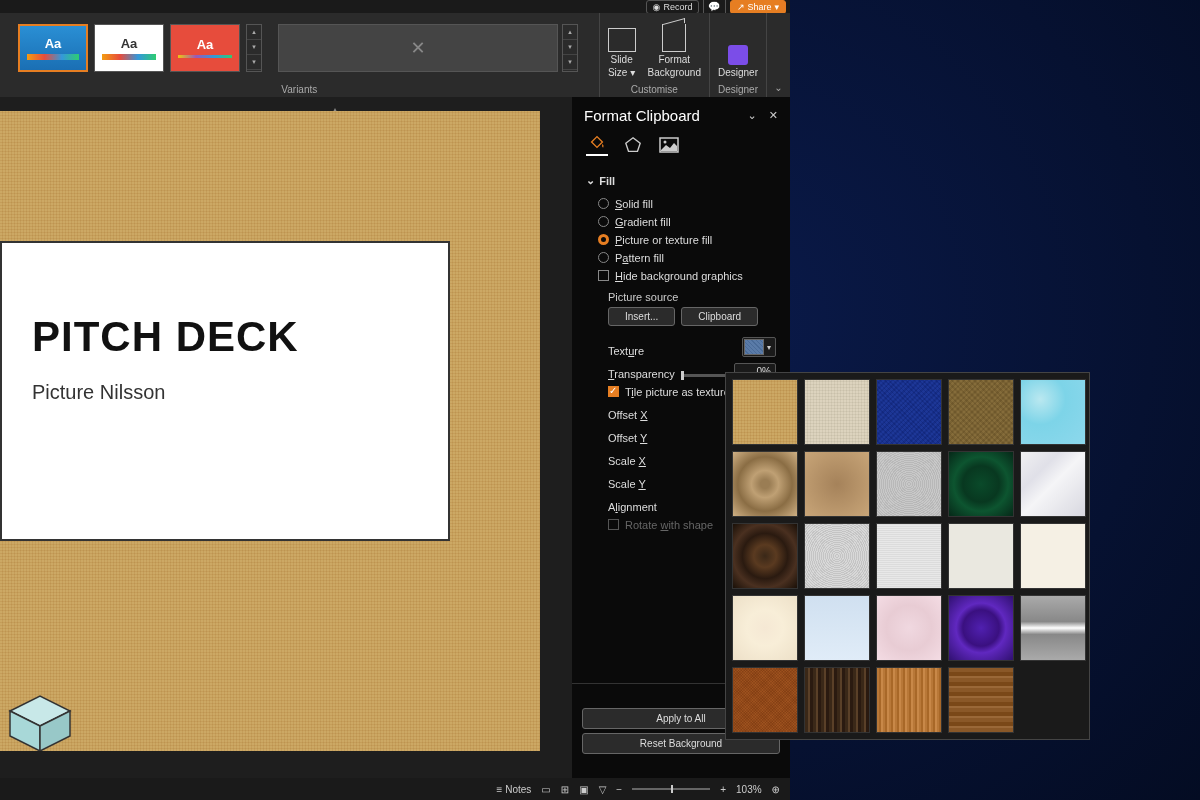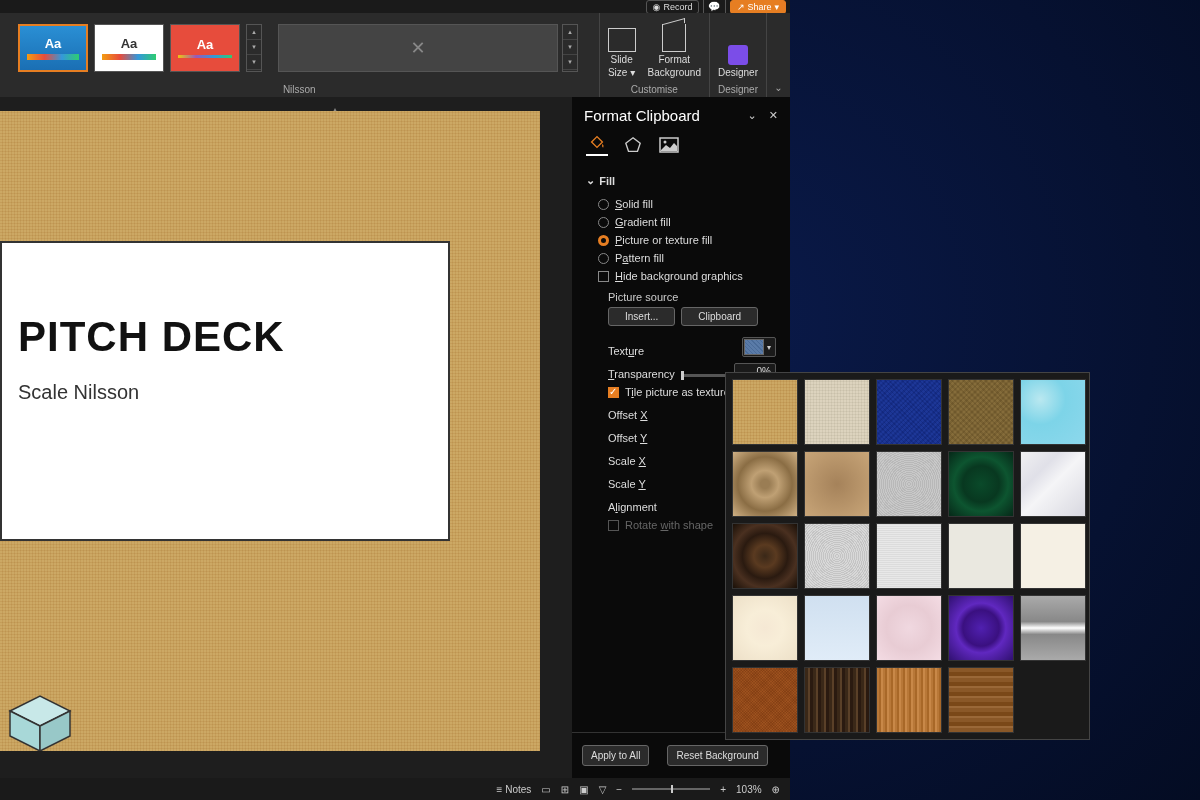--- a/index.html
+++ b/index.html
@@ -29,56 +29,56 @@
 .cust-item{display:flex;flex-direction:column;align-items:center;gap:2px;color:#ddd;font-size:10px;cursor:pointer;}
 .cust-icon{width:28px;height:24px;border:1.5px solid #ccc;position:relative;}
 .fmt-icon{width:24px;height:28px;border:1.5px solid #ccc;border-top:none;position:relative;}
 .fmt-icon::before{content:'';position:absolute;top:0;left:0;right:0;height:4px;border-top:1.5px solid #ccc;border-right:1.5px solid #ccc;transform:skewY(-15deg);transform-origin:left;}
 .designer-group{display:flex;flex-direction:column;padding:0 8px;border-left:1px solid #444;}
 .des-icon{width:20px;height:20px;background:#7b4de8;border-radius:3px;}
 .ribbon-collapse{width:24px;display:flex;align-items:flex-end;justify-content:center;border-left:1px solid #444;color:#aaa;font-size:10px;padding-bottom:4px;}
 .workspace{flex:1;display:flex;background:#1e1e1e;position:relative;}
 .slide-area{flex:1;position:relative;overflow:hidden;}
 .slide{position:absolute;top:14px;left:0;width:540px;height:640px;background:repeating-linear-gradient(0deg,#e4cfa0 0,#e4cfa0 2px,#dcc28f 2px,#dcc28f 3px),repeating-linear-gradient(90deg,#e4cfa0 0,#e4cfa0 2px,#dcc28f 2px,#dcc28f 3px);background-blend-mode:multiply;}
-.slide-content{position:absolute;top:130px;left:0;width:450px;height:300px;background:#fff;border:2px solid #333;padding:70px 30px 30px 16px;}
+.slide-content{position:absolute;top:130px;left:0;width:450px;height:300px;background:#fff;border:2px solid #333;padding:70px 30px 30px 30px;}
 .slide-title{font-size:42px;font-weight:900;letter-spacing:1px;color:#111;}
 .slide-sub{font-size:20px;color:#333;margin-top:20px;font-weight:300;}
 .cube{position:absolute;bottom:0;left:0;width:80px;height:80px;}
 .cube svg{width:100%;height:100%;}
 .scroll-track{position:absolute;top:8px;right:228px;width:16px;bottom:0;}
 .scroll-up{width:14px;height:12px;color:#888;font-size:8px;text-align:center;}
 .format-pane{width:218px;background:#0a0a0a;display:flex;flex-direction:column;color:#ddd;font-size:11px;position:relative;}
 .pane-header{display:flex;align-items:center;justify-content:space-between;padding:10px 12px;}
 .pane-title{font-size:15px;color:#fff;}
 .pane-ctrls{display:flex;gap:12px;color:#ccc;font-size:11px;}
 .pane-tabs{display:flex;gap:14px;padding:0 14px 8px;}
 .tab-icon{width:22px;height:22px;display:flex;align-items:center;justify-content:center;}
 .tab-icon.active{border-bottom:2px solid #fff;padding-bottom:4px;}
 .bucket{width:18px;height:18px;}
 .pane-body{flex:1;padding:6px 14px;overflow:hidden;}
 .section-head{display:flex;align-items:center;gap:4px;font-weight:bold;font-size:11px;margin:4px 0 8px;}
-.radio-row{display:flex;align-items:center;gap:6px;padding:3px 0 3px 12px;font-size:11px;}
+.radio-row{display:flex;align-items:flex-start;gap:6px;padding:3px 0 3px 12px;font-size:11px;}
 .radio{width:11px;height:11px;border:1px solid #888;border-radius:50%;}
 .radio.checked{border:3px solid #e67e22;width:11px;height:11px;}
 .checkbox{width:11px;height:11px;border:1px solid #888;}
 .checkbox.checked{background:#e67e22;border-color:#e67e22;position:relative;}
 .checkbox.checked::after{content:'✓';position:absolute;top:-2px;left:0;font-size:10px;color:#fff;}
 .checkbox.disabled{border-color:#555;}
 .sub-label{font-size:11px;color:#ccc;padding:6px 0 4px 22px;}
 .btn-row{display:flex;gap:6px;padding-left:22px;margin-bottom:8px;}
 .small-btn{border:1px solid #666;background:#2b2b2b;color:#ddd;font-size:10px;padding:3px 16px;border-radius:3px;}
 .prop-row{display:flex;align-items:flex-end;justify-content:space-between;padding:3px 0 3px 22px;font-size:11px;}
 .val-box{border:1px solid #555;background:#1a1a1a;color:#ddd;font-size:10px;padding:2px 4px;min-width:42px;text-align:right;border-radius:2px;}
 .tex-swatch{width:20px;height:16px;border:1px solid #666;background:repeating-linear-gradient(45deg,#5a7ba8,#5a7ba8 2px,#4a6b98 2px,#4a6b98 3px);display:inline-block;}
 .tex-drop{display:inline-flex;align-items:center;border:1px solid #555;background:#1a1a1a;padding:1px;border-radius:2px;}
 .tex-drop::after{content:'▾';font-size:8px;color:#ccc;padding:0 3px;}
 .slider{width:48px;height:3px;background:#555;position:relative;display:inline-block;vertical-align:middle;}
 .slider::before{content:'';position:absolute;left:0;top:-3px;width:3px;height:9px;background:#ccc;}
 .disabled-text{color:#666;}
-.pane-footer{display:flex;gap:18px;padding:12px 10px;border-top:1px solid #333;}
+.pane-footer{display:flex;gap:4px;padding:24px 10px;border-top:1px solid #333;flex-direction:column;}
 .foot-btn{border:1px solid #666;background:#2b2b2b;color:#ddd;font-size:10px;padding:4px 8px;border-radius:3px;}
 .texture-popup{position:absolute;top:372px;left:725px;width:365px;background:#1a1a1a;border:1px solid #444;padding:6px;display:grid;grid-template-columns:repeat(5,1fr);gap:6px;}
 .tex-cell{width:66px;height:66px;border:1px solid #333;}
 .t1{background:repeating-linear-gradient(0deg,#e4cfa0 0 2px,#dcc28f 2px 3px),repeating-linear-gradient(90deg,#e4cfa0 0 2px,#dcc28f 2px 3px);background-blend-mode:multiply;}
 .t2{background:repeating-linear-gradient(0deg,#ede8dc 0 2px,#e2ddd0 2px 3px),repeating-linear-gradient(90deg,#ede8dc 0 2px,#e2ddd0 2px 3px);background-blend-mode:multiply;}
 .t3{background:repeating-linear-gradient(45deg,#5676c4 0 2px,#4565b3 2px 3px),repeating-linear-gradient(135deg,#5676c4 0 2px,#4565b3 2px 4px);background-blend-mode:multiply;}
 .t4{background:repeating-linear-gradient(45deg,#b8a67a 0 2px,#a8966a 2px 4px),repeating-linear-gradient(135deg,#b8a67a 0 2px,#a8966a 2px 4px);background-blend-mode:multiply;}
 .t5{background:radial-gradient(circle at 30% 30%,#bae8f0,#7dd4e8 40%,#8dd8ec);}
 .t6{background:radial-gradient(#9a7d54 10%,#bfa074 30%,#8a6d44 60%,#cfb084);}
 .t7{background:radial-gradient(ellipse at 50% 50%,#a5825a,#c8a578);}
@@ -129,21 +129,21 @@
           </div>
         <div class="effects-box">
           <div class="effect-thumb">✕</div>
           <div class="variant-drop">
               <span>▴</span>
               <span>▾</span>
               <span>▾</span>
             </div>
         </div>
       </div>
-      <div class="group-label">Nilsson</div>
+      <div class="group-label">Variants</div>
     </div>
     <div class="customise-group">
       <div class="cust-row">
         <div class="cust-item">
           <div class="cust-icon"></div>
           <div>Slide</div>
             <div>Size ▾</div>
         </div>
         <div class="cust-item">
           <div class="fmt-icon"></div>
@@ -166,21 +166,21 @@
   </div>
 
   <div class="workspace">
     <div class="slide-area">
       <div class="scroll-track">
           <div class="scroll-up">▴</div>
         </div>
       <div class="slide">
         <div class="slide-content">
           <div class="slide-title">PITCH DECK</div>
-          <div class="slide-sub">Scale Nilsson</div>
+          <div class="slide-sub">Picture Nilsson</div>
         </div>
         <div class="cube">
           <svg viewBox="0 0 80 80">
               <polygon points="10,40 40,25 70,40 40,55" fill="#c8e8e8" stroke="#333" stroke-width="1.5"></polygon>
               <polygon points="10,40 40,55 40,80 10,65" fill="#a8d8d8" stroke="#333" stroke-width="1.5"></polygon>
               <polygon points="40,55 70,40 70,65 40,80" fill="#98c8c8" stroke="#333" stroke-width="1.5"></polygon>
             </svg>
         </div>
       </div>
     </div>

